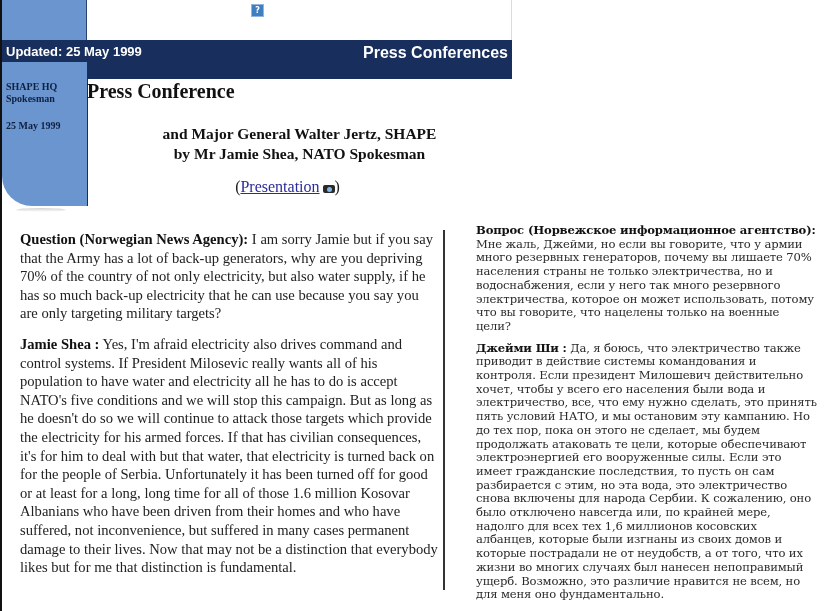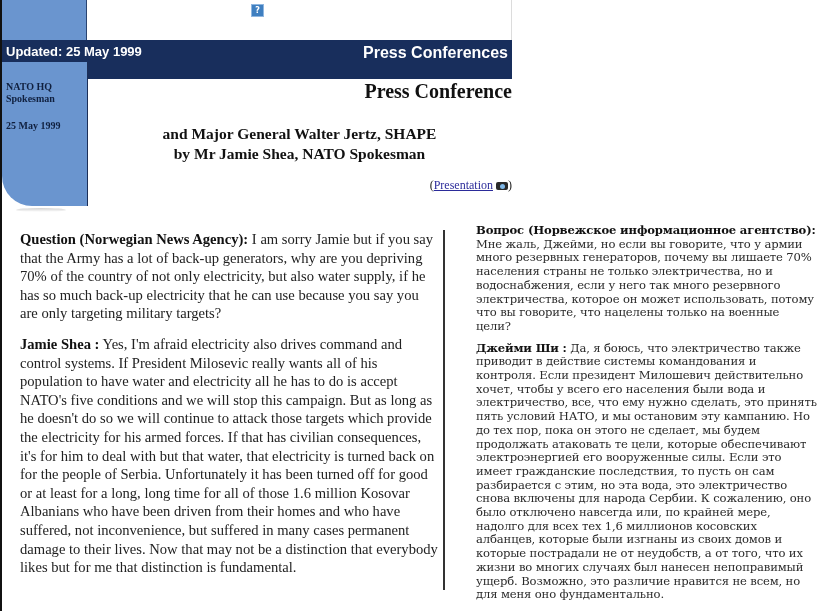--- a/index.html
+++ b/index.html
@@ -105,42 +105,42 @@
       color: #10203f;
       line-height: 12px;
     }
     .loc-hq { top: 81px; }
     .loc-city { top: 93px; }
     .loc-date { top: 120px; }
     .page-title {
       position: absolute;
       left: 87px; top: 80px;
       width: 425px;
-      text-align: right;
+      text-align: left;
       font-weight: bold;
       font-size: 20px;
       color: #111;
       margin: 0;
     }
     .byline {
       position: absolute;
       left: 87px; top: 124px;
       width: 425px;
       text-align: center;
       font-weight: bold;
       font-size: 15.5px;
       line-height: 20px;
       color: #111;
     }
     .presentation {
       position: absolute;
-      left: 87px; top: 178px;
+      left: 75px; top: 178px;
       width: 425px;
-      text-align: right;
-      font-size: 12px;
+      text-align: center;
+      font-size: 16px;
       color: #222;
     }
     .presentation a {
       color: #2b2b9a;
       text-decoration: underline;
     }
     .camera-icon {
       display: inline-block;
       width: 12px; height: 8px;
       background: #2a2a2a;
@@ -199,21 +199,21 @@
 
 <div class="help-icon">?</div>
 
 <div class="nav-bar">
   <span class="nav-updated">Updated: 25 May 1999</span>
   <a class="nav-section">Press Conferences</a>
 </div>
 
 <div class="sidebar-bottom"></div>
 <div class="sidebar-shadow"></div>
-<div class="loc loc-hq">NATO HQ</div>
+<div class="loc loc-hq">SHAPE HQ</div>
 <div class="loc loc-city">Spokesman</div>
 <div class="loc loc-date">25 May 1999</div>
 
 <h1 class="page-title">Press Conference</h1>
 
 <div class="byline">
   <div>and Major General Walter Jertz, SHAPE</div>
   <div>by Mr Jamie Shea, NATO Spokesman</div>
 </div>
 

